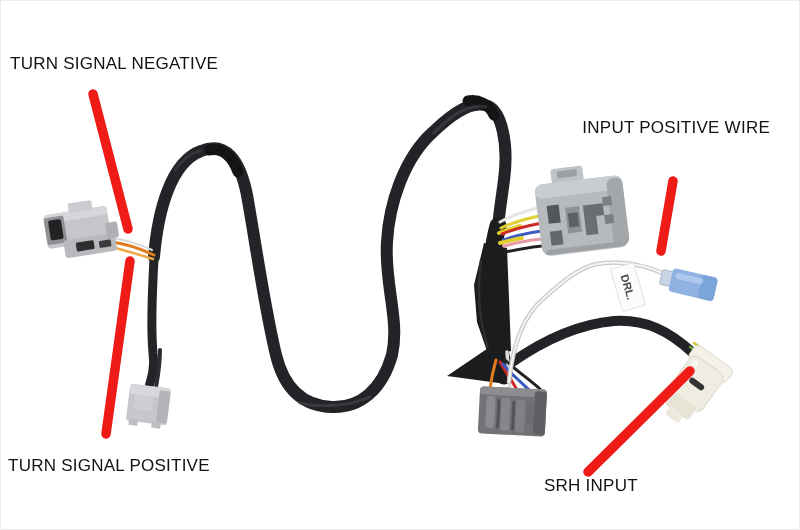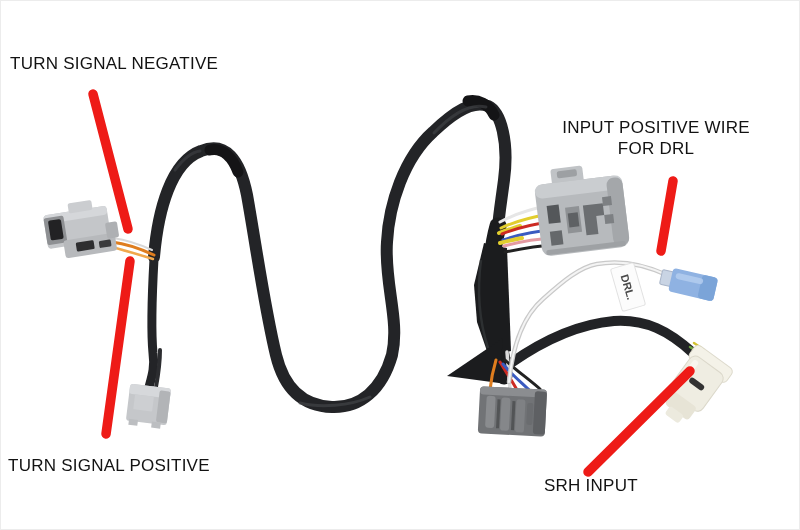--- a/index.html
+++ b/index.html
@@ -155,19 +155,18 @@
       <line x1="130" y1="261" x2="106" y2="434"></line>
       <line x1="673" y1="181" x2="661" y2="251"></line>
       <line x1="588" y1="472" x2="690" y2="371"></line>
     </g>
   </svg>
 
   <div class="callout" style="left:10px;top:54px;">TURN SIGNAL NEGATIVE</div>
 
   <div class="callout" style="left:8px;top:456px;">TURN SIGNAL POSITIVE</div>
 
-  <div class="callout center" style="left:542px;top:117px;width:228px;">
+  <div class="callout center" style="left:542px;top:117px;width:228px;text-align:right;">
     <div>INPUT POSITIVE WIRE</div>
-    <div>FOR DRL</div>
   </div>
 
   <div class="callout" style="left:544px;top:476px;">SRH INPUT</div>
 </div>
 
 </body></html>

